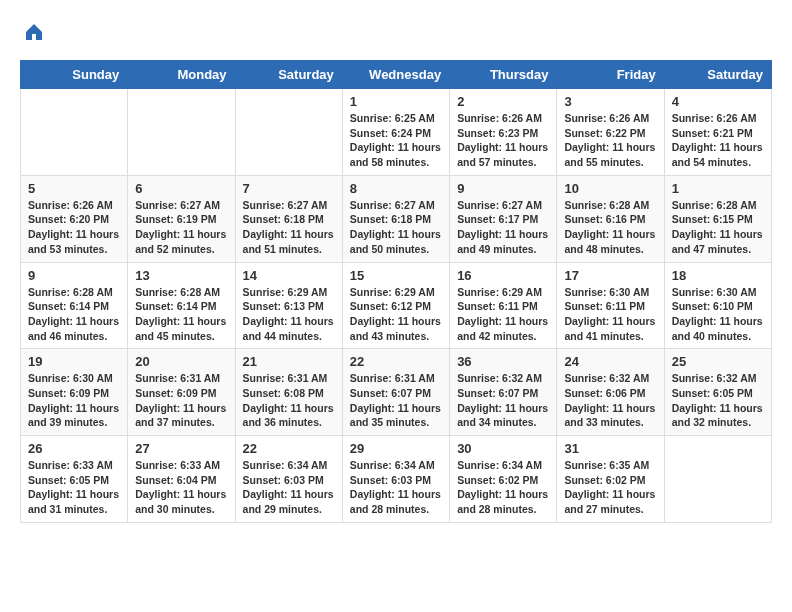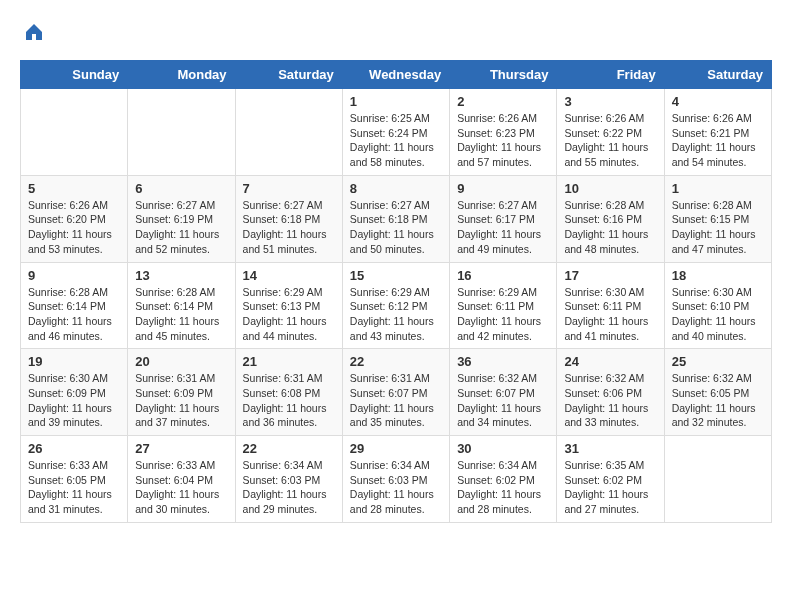--- a/index.html
+++ b/index.html
@@ -81,20 +81,21 @@
     .day-num {
       font-size: 13px;
       font-weight: bold;
       display: block;
       margin-bottom: 2px;
     }
     .day-info {
       font-size: 10.5px;
       line-height: 1.4;
       color: #333;
+      font-weight: bold;
     }
     .empty-cell {
       background: #fff !important;
     }
   </style>
 </head>
 <body>
 
 <div class="header">
   <div class="logo">

